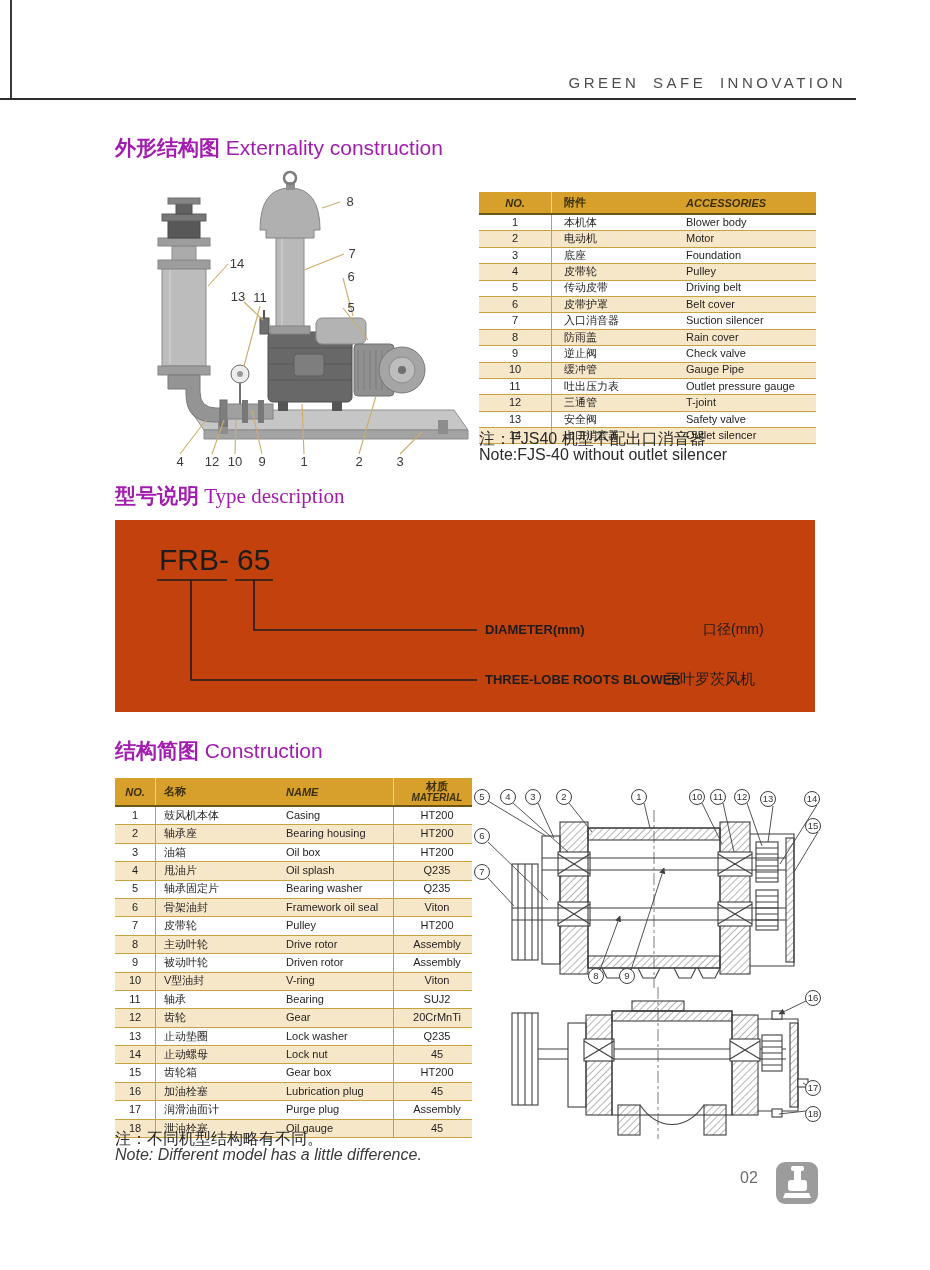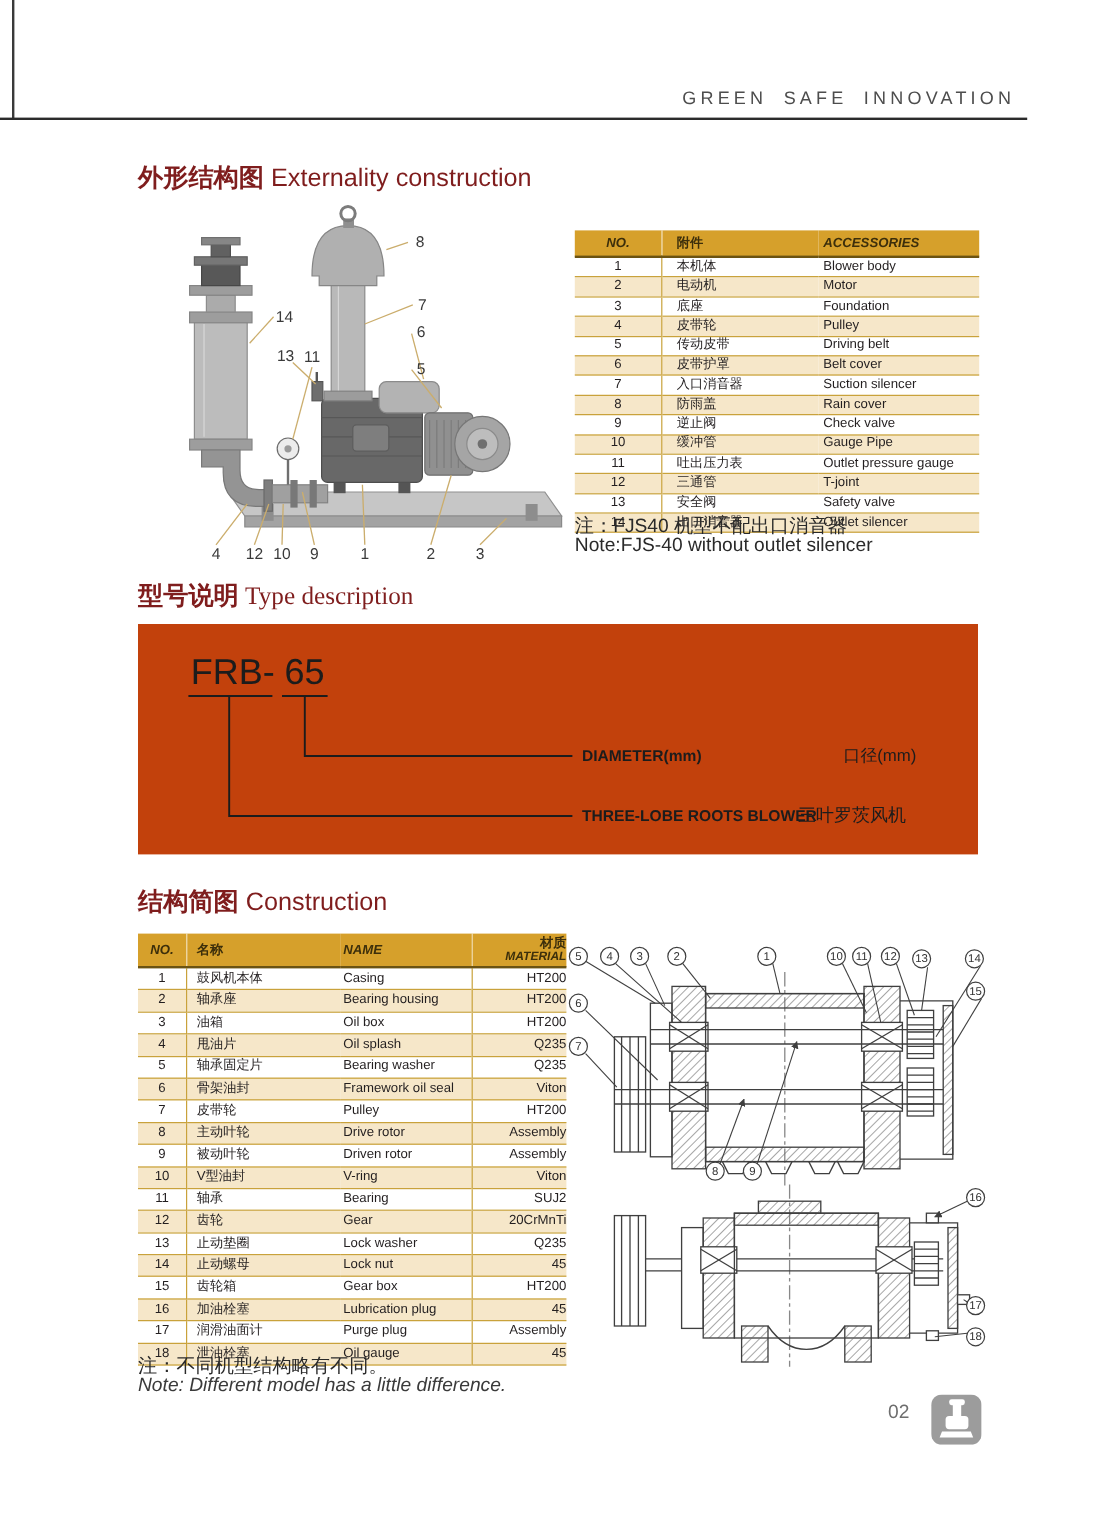--- a/index.html
+++ b/index.html
@@ -7,21 +7,21 @@
         font-family:"Liberation Sans",sans-serif;color:#231f20;overflow:hidden;}
   .abs{position:absolute;}
 
   
   .edge-v{left:10px;top:0;width:2px;height:99px;background:#3a3a3a;}
   .header-rule{left:0;top:98px;width:856px;height:2px;background:#2b2b2b;}
   .slogan{left:420px;top:74px;width:426px;text-align:right;font-size:15px;letter-spacing:3.5px;
           word-spacing:6px;color:#4d4d4d;}
 
   
-  .sec-title{margin:0;font-size:21px;font-weight:normal;color:#7f1d1d;white-space:nowrap;}
+  .sec-title{margin:0;font-size:21px;font-weight:normal;color:#a21caf;white-space:nowrap;}
   .sec-title .cn{font-weight:bold;}
 
   
   table.tbl{border-collapse:collapse;table-layout:fixed;font-size:11px;}
   .tbl th{background:#d6a02b;color:#3d2f0b;font-weight:bold;padding:0;}
   .tbl td{padding:0;line-height:1.05;}
   .tbl thead tr{border-bottom:2px solid #6b5312;}
   .tbl tbody tr{border-bottom:1px solid #c9a23b;}
   .tbl tbody tr:nth-of-type(even){background:#f6e7c9;}
   .i{font-style:italic;}
@@ -34,21 +34,21 @@
   .acc .c-cn{width:118px;text-align:left;padding-left:12px;}
   .acc .c-en{text-align:left;padding-left:4px;}
 
   .con{width:337px;}
   .con th{height:27px;}
   .con td{height:17.4px;}
   .con .c-no{width:40px;text-align:center;border-right:1px solid #c9a23b;}
   .con thead .c-no{border-right:1px solid rgba(255,255,255,.55);}
   .con .c-cn{width:120px;text-align:left;padding-left:8px;}
   .con .c-en{width:107px;text-align:left;padding-left:2px;}
-  .con .c-mat{width:70px;text-align:right;padding-left:8px;border-left:1px solid #c9a23b;margin-top:25px;}
+  .con .c-mat{width:70px;text-align:center;padding-left:8px;border-left:1px solid #c9a23b;margin-top:25px;}
   .con thead .c-mat{border-left:1px solid rgba(255,255,255,.55);}
   .mat-cn{display:block;font-weight:bold;line-height:12px;}
   .mat-en{display:block;font-style:italic;font-weight:bold;font-size:10px;line-height:11px;}
 
   .note{font-size:16px;line-height:16px;color:#2a2a2a;}
   .note .en2{font-style:normal;}
   .note-it{font-style:italic;color:#3a3a3a;}
 
   
   .type-box{left:115px;top:520px;width:700px;height:192px;background:#c2410c;}

